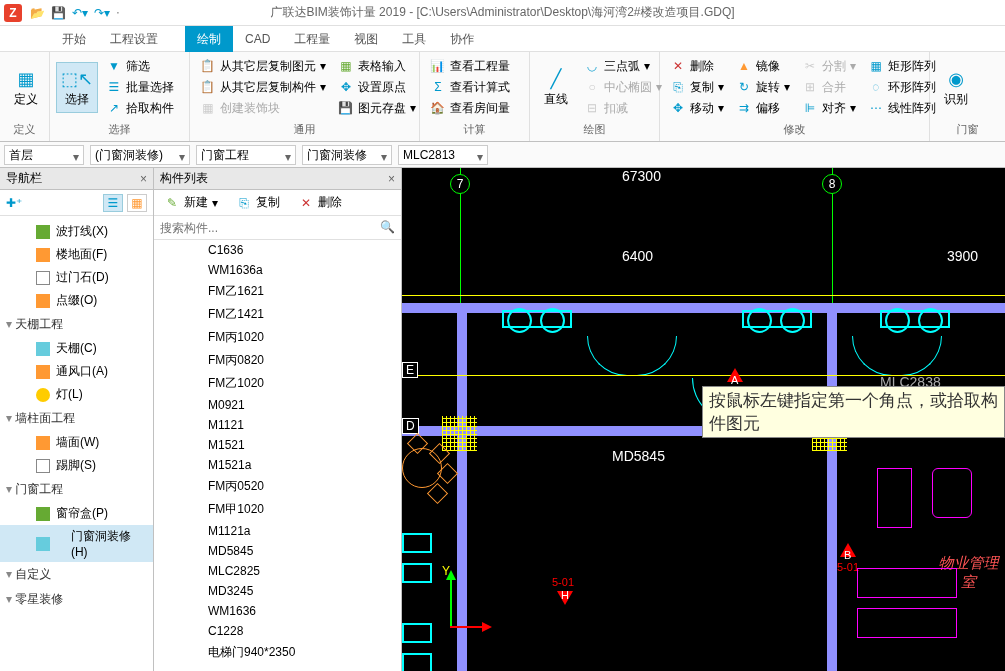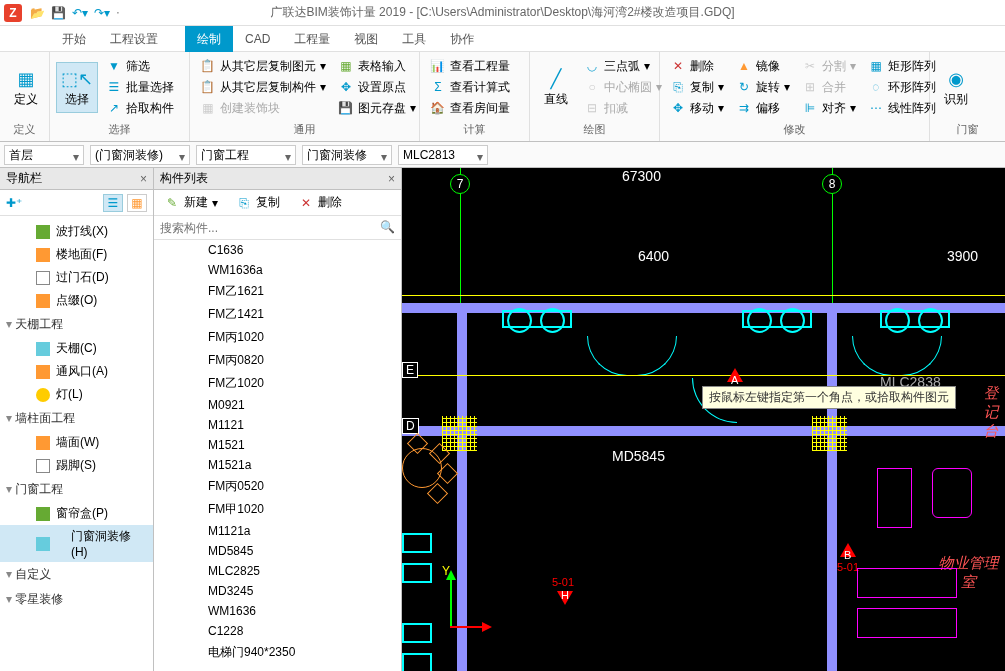--- a/index.html
+++ b/index.html
@@ -70,21 +70,21 @@
 .gridbubble { position:absolute; width:20px; height:20px; border:1px solid #00ff00; border-radius:50%; color:#fff; text-align:center; line-height:18px; background:#000; }
 .dim { position:absolute; color:#fff; font-size:14px; }
 .wall { position:absolute; background:#9090ff; height:10px; }
 .wall-v { position:absolute; background:#9090ff; width:10px; }
 .yellow-line { position:absolute; background:#ffff00; }
 .magenta { position:absolute; border:1px solid #ff00ff; }
 .cyan { position:absolute; border:2px solid #00ffff; }
 .doorarc { position:absolute; border:1px solid #00ffff; border-radius:0 0 0 100%; border-top:none; border-right:none; }
 .hatch { position:absolute; background:repeating-linear-gradient(0deg,#ffff00 0,#ffff00 1px,transparent 1px,transparent 4px),repeating-linear-gradient(90deg,#ffff00 0,#ffff00 1px,transparent 1px,transparent 4px); }
 .orange-shape { position:absolute; border:1px solid #ff9933; }
-.tooltip { position:absolute; background:#ffffe0; border:1px solid #888; padding:2px 6px; color:#333; font-size:12px; }
+.tooltip { position:absolute; background:#ffffe0; border:1px solid #888; padding:2px 6px; color:#333; font-size:17px; }
 .redmark { position:absolute; color:#ff0000; font-size:11px; }
 .redtri { position:absolute; width:0; height:0; border-left:8px solid transparent; border-right:8px solid transparent; border-bottom:14px solid #ff0000; }
 .redtext { position:absolute; color:#ff5555; font-size:15px; font-style:italic;text-align:center; }
 .axis-y { position:absolute; width:2px; background:#00ff00; }
 .axis-x { position:absolute; height:2px; background:#ff0000; }
 .arrow-up { position:absolute; width:0;height:0;border-left:5px solid transparent;border-right:5px solid transparent;border-bottom:10px solid #00ff00;}
 .arrow-r { position:absolute; width:0;height:0;border-top:5px solid transparent;border-bottom:5px solid transparent;border-left:10px solid #ff0000;}
 </style>
 </head>
 <body>
@@ -379,21 +379,21 @@
         <div class="row">电梯门940*2350</div>
       </div>
   </div>
 
   <div class="canvas">
     <div class="gridline-v" style="left:58px"></div>
     <div class="gridline-v" style="left:430px"></div>
     <div class="gridbubble" style="left:48px;top:6px">7</div>
     <div class="gridbubble" style="left:420px;top:6px">8</div>
     <div class="dim" style="left:220px;top:0">67300</div>
-    <div class="dim" style="left:236px;top:80px">6400</div>
+    <div class="dim" style="left:220px;top:80px">6400</div>
     <div class="dim" style="left:545px;top:80px">3900</div>
 
     <div class="wall" style="left:0;top:135px;width:603px"></div>
     <div class="wall" style="left:0;top:258px;width:603px"></div>
     <div class="wall-v" style="left:55px;top:135px;height:368px"></div>
     <div class="wall-v" style="left:425px;top:135px;height:368px"></div>
 
     <div class="hatch" style="left:40px;top:248px;width:35px;height:35px"></div>
     <div class="hatch" style="left:410px;top:248px;width:35px;height:35px"></div>
 

